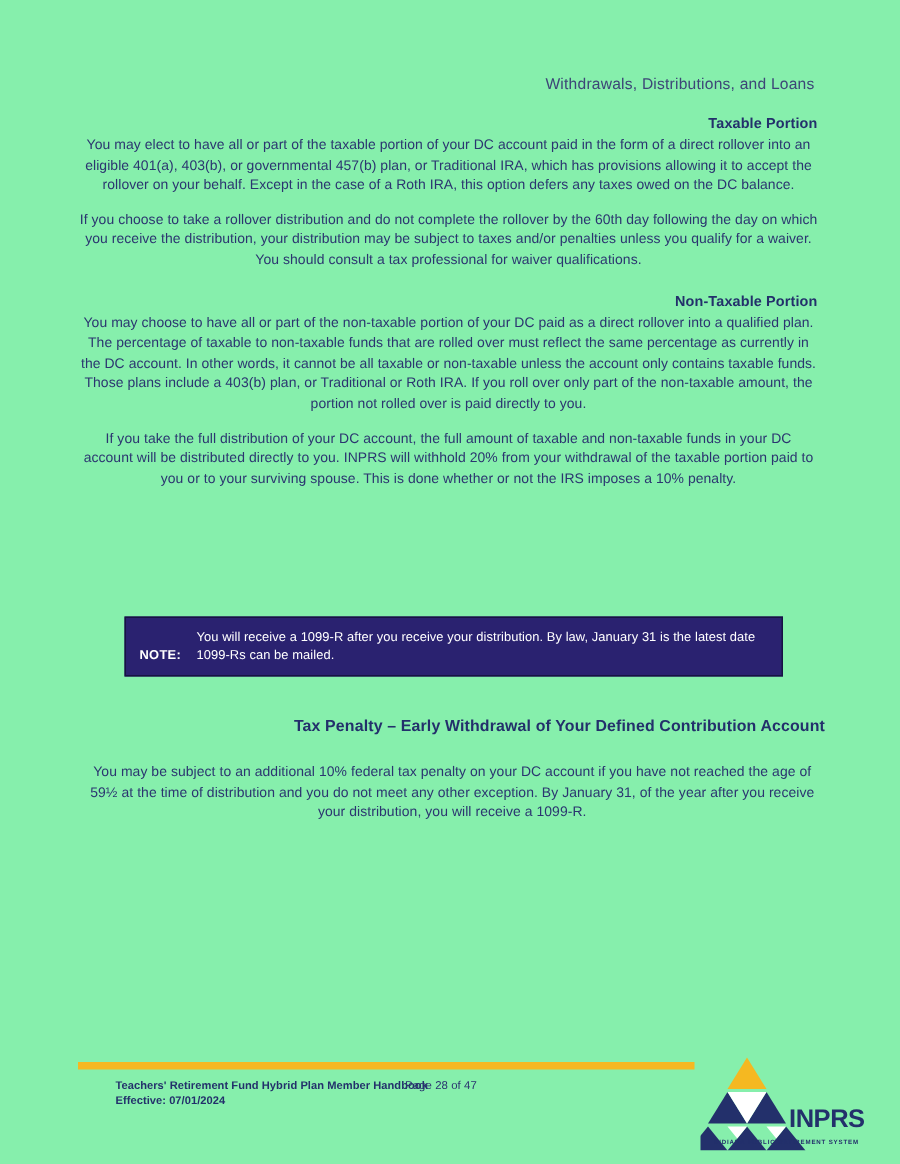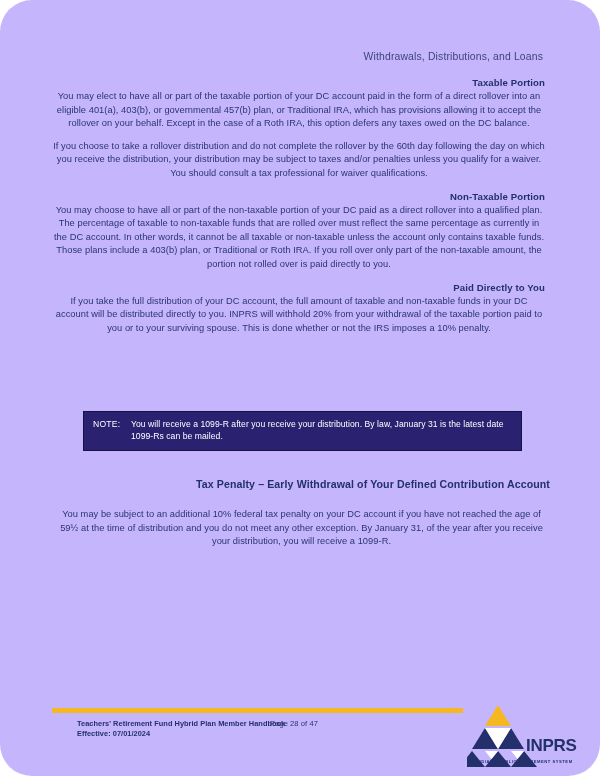--- a/index.html
+++ b/index.html
@@ -12,22 +12,21 @@
     height: 776px;
     position: relative;
     font-family: "Liberation Sans", sans-serif;
     color: #23306b;
     overflow: hidden;
   }
 
   .page {
     position: absolute;
     inset: 0;
-    background: #c4b5fd;
-    border-radius: 32px;
+    background: #86efac;
   }
 
   
   .running-header {
     position: absolute;
     top: 51px;
     left: 53px;
     right: 57px;
     text-align: right;
     font-size: 10.4px;
@@ -47,21 +46,21 @@
   h2.section-heading {
     margin: 0 0 1px 0;
     font-size: 9.6px;
     font-weight: bold;
     color: #23306b;
     letter-spacing: 0.1px;
     line-height: 13px;
     text-align: right;
   }
   h2.section-heading.spaced {
-    margin-top: 4px;
+    margin-top: 14px;
   }
   h2.section-heading.big {
     font-size: 10.6px;
     margin-top: 15px;
     margin-bottom: 17px;
   }
 
   p.body {
     margin: 0 0 9px 0;
     font-size: 9.3px;
@@ -83,24 +82,25 @@
     box-sizing: border-box;
     padding: 6px 8px 7px 9px;
     display: flex;
     align-items: flex-start;
     gap: 0;
   }
   .note-label {
     color: #ffffff;
     font-size: 8.6px;
     line-height: 12.4px;
-    font-weight: normal;
+    font-weight: bold;
     width: 38px;
     flex: 0 0 38px;
     letter-spacing: 0.2px;
+    margin-top: 12px;
   }
   .note-text {
     color: #ffffff;
     font-size: 8.6px;
     line-height: 12.4px;
     letter-spacing: 0.05px;
     flex: 1 1 auto;
   }
 
   
@@ -162,21 +162,20 @@
 
   <div class="content">
 
     <h2 class="section-heading">Taxable Portion</h2>
     <p class="body">You may elect to have all or part of the taxable portion of your DC account paid in the form of a direct rollover into an eligible 401(a), 403(b), or governmental 457(b) plan, or Traditional IRA, which has provisions allowing it to accept the rollover on your behalf. Except in the case of a Roth IRA, this option defers any taxes owed on the DC balance.</p>
     <p class="body">If you choose to take a rollover distribution and do not complete the rollover by the 60th day following the day on which you receive the distribution, your distribution may be subject to taxes and/or penalties unless you qualify for a waiver. You should consult a tax professional for waiver qualifications.</p>
 
     <h2 class="section-heading spaced">Non-Taxable Portion</h2>
     <p class="body">You may choose to have all or part of the non-taxable portion of your DC paid as a direct rollover into a qualified plan. The percentage of taxable to non-taxable funds that are rolled over must reflect the same percentage as currently in the DC account. In other words, it cannot be all taxable or non-taxable unless the account only contains taxable funds. Those plans include a 403(b) plan, or Traditional or Roth IRA. If you roll over only part of the non-taxable amount, the portion not rolled over is paid directly to you.</p>
 
-    <h2 class="section-heading spaced">Paid Directly to You</h2>
     <p class="body">If you take the full distribution of your DC account, the full amount of taxable and non-taxable funds in your DC account will be distributed directly to you. INPRS will withhold 20% from your withdrawal of the taxable portion paid to you or to your surviving spouse. This is done whether or not the IRS imposes a 10% penalty.</p>
   </div>
 
   <div class="note-box">
     <span class="note-label">NOTE:</span>
     <span class="note-text">You will receive a 1099-R after you receive your distribution. By law, January 31 is the latest date 1099-Rs can be mailed.</span>
   </div>
 
   <div class="tax-penalty">
     <h2 class="section-heading big">Tax Penalty – Early Withdrawal of Your Defined Contribution Account</h2>

